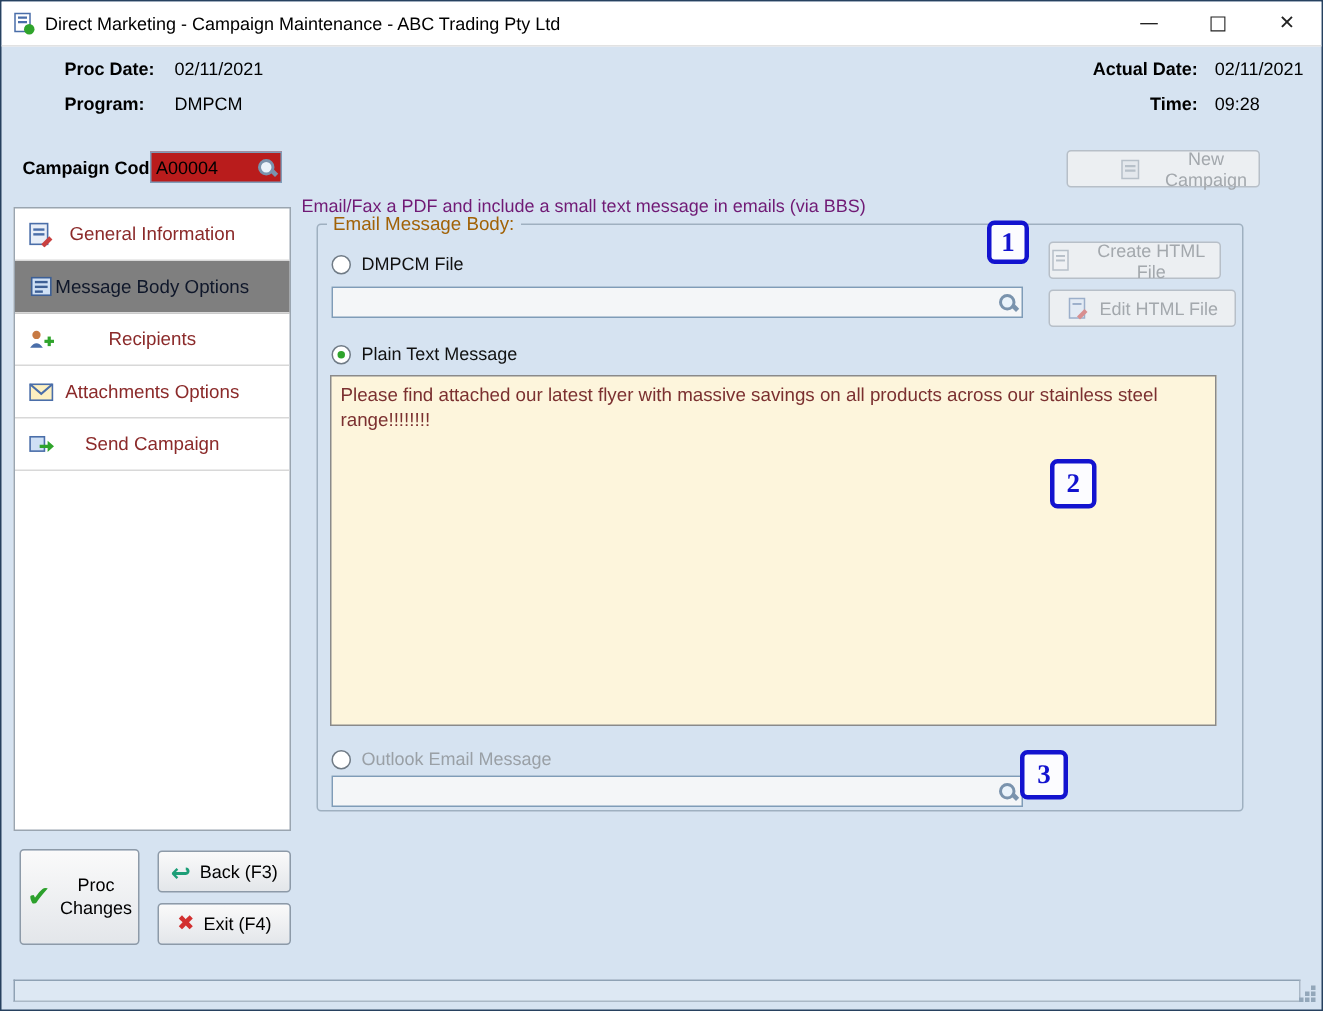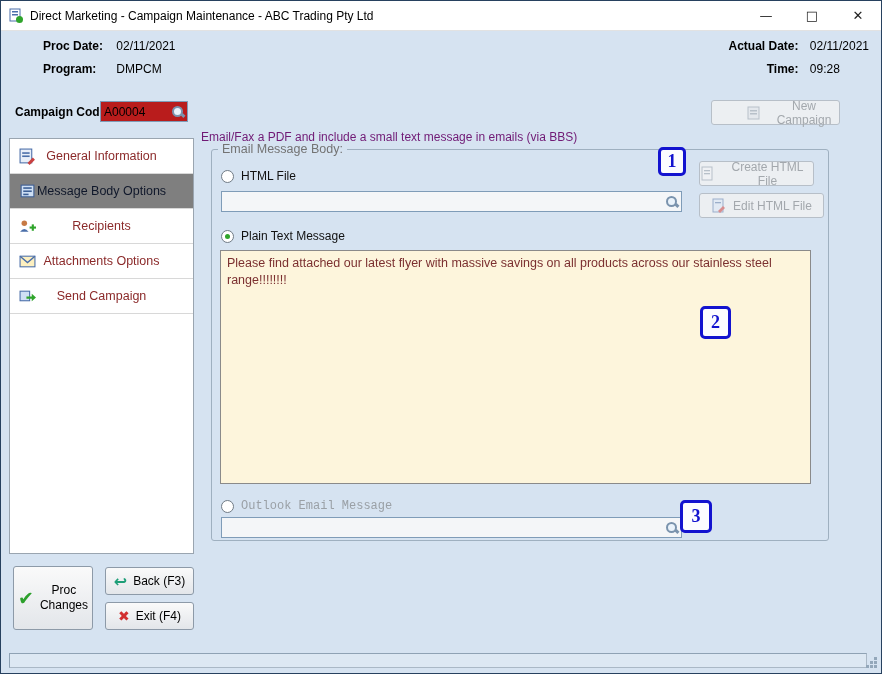--- a/index.html
+++ b/index.html
@@ -71,21 +71,21 @@
     position:relative; height:35px; display:flex; align-items:center; justify-content:center;
     border-bottom:1px solid #d8d8d8; color:#8b2a2a; font-size:12.5px; cursor:default;
   }
   .side-item .sicon { position:absolute; left:9px; top:9px; width:17px; height:17px; }
   .side-item.selected { background:#7f7f7f; color:#0f172a; }
   
   .groupbox {
     position:absolute; left:210px; top:141px; width:618px; height:399px;
     border:1px solid #9fb0c0; border-radius:3px;
   }
-  .groupbox legend { margin-left:6px; padding:0 4px; color:#737373; font-size:12.5px; }
+  .groupbox legend { margin-left:6px; padding:0 4px; color:#a16207; font-size:12.5px; }
   fieldset.groupbox { position:absolute; }
   .radio-row { position:absolute; display:flex; align-items:center; gap:7px; }
   .radio {
     width:13px; height:13px; border:1px solid #707b86; border-radius:50%; background:#fff; position:relative;
   }
   .radio.checked::after {
     content:""; position:absolute; left:3px; top:3px; width:5px; height:5px; border-radius:50%;
     background:#2fa42b;
   }
   .radio-lbl { color:#111; }
@@ -95,21 +95,21 @@
   .fld-html { left:9px; top:35px; width:461px; }
   .btn-create { position:absolute; left:487px; top:5px; width:115px; height:25px; }
   .btn-edit { position:absolute; left:487px; top:37px; width:125px; height:25px; }
   .row-plain-radio { left:9px; top:73px; }
   .plain-textarea {
     position:absolute; left:8px; top:94px; width:591px; height:234px;
     background:#fdf5dc; border:1px solid #8a8a8a; resize:none; outline:none;
     font-family:"Liberation Sans", sans-serif; font-size:12.5px; color:#7b3030;
     padding:4px 6px; line-height:1.35;
   }
-  .row-outlook-radio { left:9px; top:343px;font-family:Liberation Mono, monospace; }
+  .row-outlook-radio { left:9px; top:343px; }
   .fld-outlook { left:9px; top:361px; width:461px; }
   
   .btn-save { position:absolute; left:12px; top:565px; width:80px; height:64px; flex-direction:row; }
   .btn-save .btn-label { width:48px; text-align:center; line-height:1.25; }
   .btn-back { position:absolute; left:104px; top:566px; width:89px; height:28px; }
   .btn-exit { position:absolute; left:104px; top:601px; width:89px; height:28px; }
   .ic-check { color:#2ca02c; font-size:19px; font-family:"DejaVu Sans", sans-serif; }
   .ic-back  { color:#1d9e77; font-size:16px; font-weight:bold; font-family:"DejaVu Sans", sans-serif; }
   .ic-exit  { color:#d23030; font-size:14px; font-weight:bold; font-family:"DejaVu Sans", sans-serif; }
   
@@ -250,21 +250,21 @@
       </span>
       <span>Send Campaign</span>
     </div>
   </div>
 
   <fieldset class="groupbox">
     <legend>Email Message Body:</legend>
 
     <div class="radio-row row-html-radio">
       <span class="radio"></span>
-      <span class="radio-lbl">HTML File</span>
+      <span class="radio-lbl">DMPCM File</span>
     </div>
     <span class="field path-field fld-html">
       <input value="" style="">
       <span class="mag"></span>
     </span>
     <button class="btn disabled btn-create">
       <span class="btn-ic">
         <svg width="16" height="16" viewBox="0 0 16 16">
           <rect x="2" y="1" width="10" height="13" fill="#f2f4f7" stroke="#8d9aa8"></rect>
           <rect x="4" y="4" width="6" height="1.3" fill="#8d9aa8"></rect>

